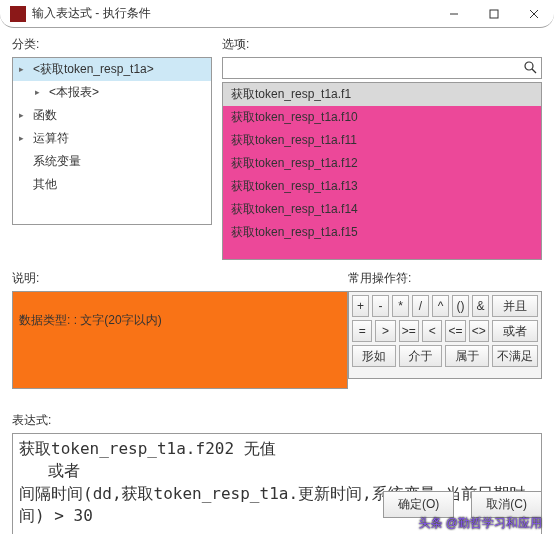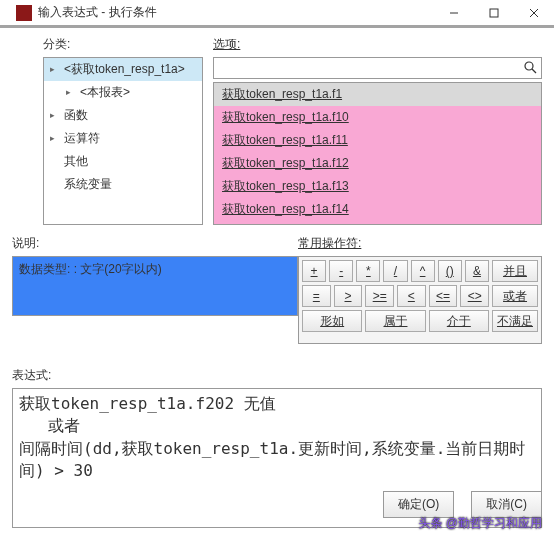--- a/index.html
+++ b/index.html
@@ -1,41 +1,41 @@
 <!DOCTYPE html>
 <html><head>
 <meta charset="utf-8">
 <style>
 * { box-sizing: border-box; margin: 0; padding: 0; }
 body { font-family: "Microsoft YaHei", sans-serif; font-size: 12px; color: #333; background: #fff; width: 554px; height: 534px; overflow: hidden; }
-.titlebar { height: 28px; display: flex; align-items: center; border-bottom: 3px solid #a3a3a3; padding-left: 16px; }
+.titlebar { height: 28px; display: flex; align-items: center; border-bottom: 1px solid #a3a3a3; padding-left: 10px; border-radius: 14px; }
 .titlebar .icon { width: 16px; height: 16px; background: #8b1818; margin-right: 6px; display: inline-block; }
 .titlebar .title { flex: 1; }
 .titlebar .wbtn { width: 40px; height: 28px; display: flex; align-items: center; justify-content: center; cursor: pointer; }
 .content { padding: 8px 12px 0 12px; }
 .row1 { display: flex; gap: 10px; }
-.col-left { width: 160px; margin-left: 31px; }
-.col-right { flex: 1; text-decoration: underline; }
+.col-left { width: 200px; }
+.col-right { flex: 1; }
 .label { margin-bottom: 4px; }
 .tree { border: 1px solid #999; height: 168px; overflow: auto; background: #fff; }
 .tree-item { padding: 3px 4px 3px 20px; position: relative; cursor: pointer; }
 .tree-item.selected { background: #cde8f6; }
 .tree-item.child { padding-left: 36px; }
 .tree-item .arrow { position: absolute; left: 6px; top: 6px; font-size: 9px; color: #666; }
 .tree-item.child .arrow { left: 22px; }
 .searchbox { border: 1px solid #999; height: 22px; display: flex; align-items: center; }
 .searchbox input { flex: 1; border: none; outline: none; padding: 0 4px; font-size: 12px; }
 .searchbox .sicon { width: 22px; text-align: center; color: #666; }
-.listbox { border: 1px solid #999; height: 143px; margin-top: 3px; overflow: auto; background: #f9a8d4; }
+.listbox { border: 1px solid #999; height: 178px; margin-top: 3px; overflow: auto; background: #ec4899; }
 .list-item { padding: 3px 8px; cursor: pointer; }
 .list-item.sel { background: #d9d9d9; }
 .row2 { display: flex; margin-top: 10px; }
 .desc-col { flex: 1; }
-.desc-box { border: 1px solid #999; height: 60px; padding: 4px 6px; background: #3b82f6; }
-.ops-col { width: 244px; text-decoration: underline; }
+.desc-box { border: 1px solid #999; height: 98px; padding: 20px 6px; background: #f97316; }
+.ops-col { width: 194px; }
 .ops-grid { border: 1px solid #999; padding: 3px; background: #f4f4f4; }
 .ops-row { display: flex; gap: 3px; margin-bottom: 3px; }
 .ops-row:last-child { margin-bottom: 8px; }
 .opbtn { flex: 1; height: 22px; border: 1px solid #aaa; background: linear-gradient(#fdfdfd,#e8e8e8); display: flex; align-items: center; justify-content: center; cursor: pointer; font-size: 12px; }
 .opbtn.wide { flex: 2; }
 .opbtn.big { flex: 0 0 46px; }
 .expr-label { margin-top: 23px; }
 .expr-box { border: 1px solid #999; height: 140px; padding: 4px 6px; background: #fff; font-family: monospace; font-size: 16px; line-height: 1.4; white-space: pre-wrap; }
 .footer { position: absolute; bottom: 16px; right: 12px; display: flex; gap: 17px; }
 .fbtn { padding: 4px 14px; border: 1px solid #999; background: linear-gradient(#fdfdfd,#e8e8e8); cursor: pointer; }
@@ -67,22 +67,22 @@
 
 <div class="content">
   <div class="row1">
     <div class="col-left">
       <div class="label">分类:</div>
       <div class="tree" id="tree">
           <div class="tree-item selected"><span class="arrow">▸</span><span>&lt;获取token_resp_t1a&gt;</span></div>
           <div class="tree-item child"><span class="arrow">▸</span><span>&lt;本报表&gt;</span></div>
           <div class="tree-item"><span class="arrow">▸</span><span>函数</span></div>
           <div class="tree-item"><span class="arrow">▸</span><span>运算符</span></div>
+          <div class="tree-item"><span>系统变量</span></div>
           <div class="tree-item"><span>其他</span></div>
-          <div class="tree-item"><span>系统变量</span></div>
         </div>
     </div>
     <div class="col-right">
       <div class="label">选项:</div>
       <div class="searchbox">
         <input placeholder="" style="">
         <span class="sicon">
           <svg width="14" height="14" viewBox="0 0 14 14">
               <circle cx="6" cy="6" r="4" fill="none" stroke="#333" stroke-width="1.2"></circle>
               <line x1="9" y1="9" x2="13" y2="13" stroke="#333" stroke-width="1.2"></line>
@@ -123,22 +123,22 @@
             <div class="opbtn">=</div>
             <div class="opbtn">&gt;</div>
             <div class="opbtn">&gt;=</div>
             <div class="opbtn">&lt;</div>
             <div class="opbtn">&lt;=</div>
             <div class="opbtn">&lt;&gt;</div>
             <div class="opbtn big">或者</div>
           </div>
         <div class="ops-row" id="ops-r3">
             <div class="opbtn wide">形如</div>
+            <div class="opbtn wide">介于</div>
             <div class="opbtn wide">属于</div>
-            <div class="opbtn wide">介于</div>
             <div class="opbtn big">不满足</div>
           </div>
       </div>
     </div>
   </div>
 
   <div class="expr-label label">表达式:</div>
   <div class="expr-box">获取token_resp_t1a.f202 无值
    或者
 间隔时间(dd,获取token_resp_t1a.更新时间,系统变量.当前日期时间) &gt; 30</div>

